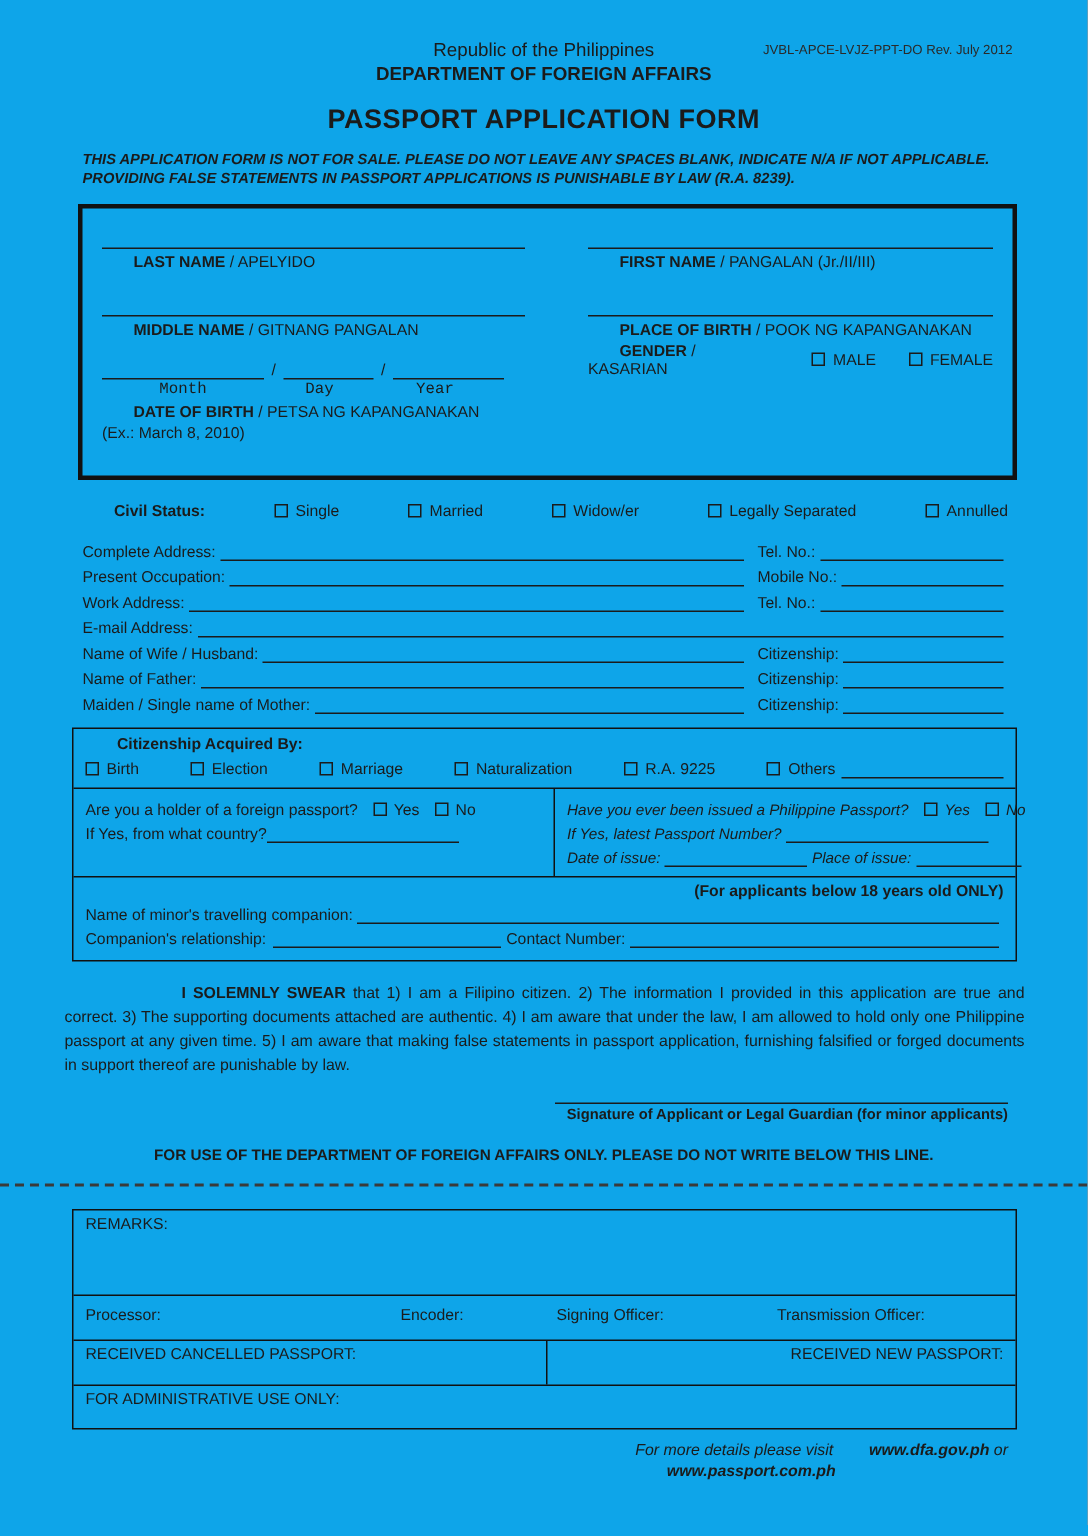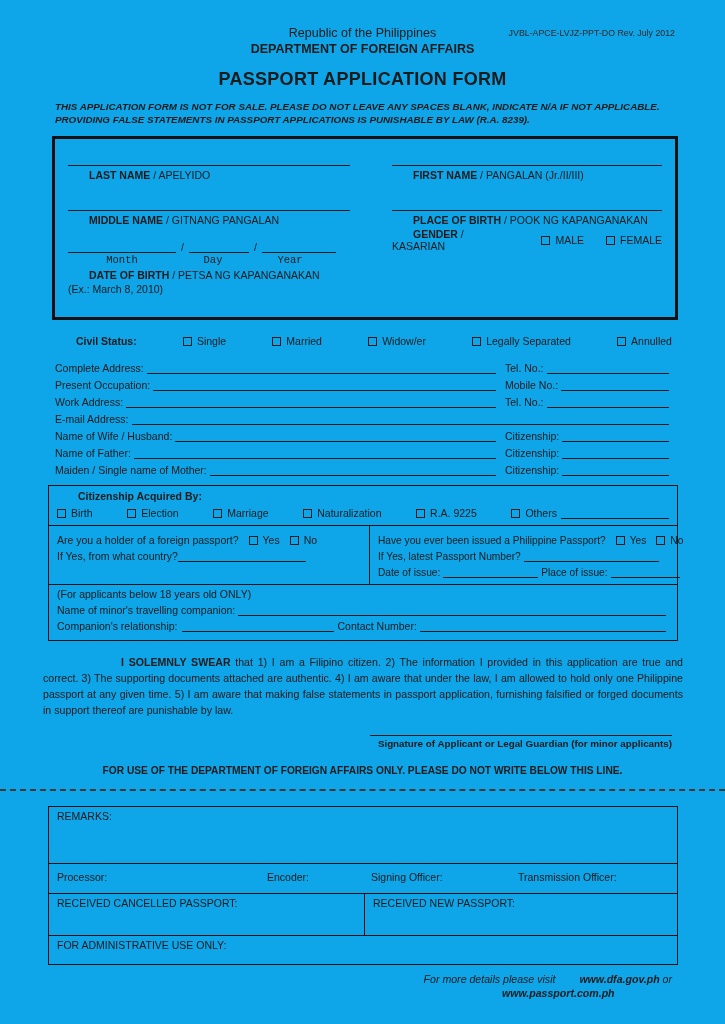--- a/index.html
+++ b/index.html
@@ -56,26 +56,26 @@
   .contact .row { height:17px; }
   .rgt { display:flex; width:167px; flex:none; align-items:flex-end; margin-left:6px; }
 
   
   .citbox { margin:9px 47px 0 48px; border:1.5px solid #111; }
   .cit-head { padding:4px 8px 1px 8px; }
   .cit-opts { display:flex; justify-content:space-between; align-items:flex-end; padding:3px 8px 6px 8px; border-bottom:1.5px solid #111; }
   .cit-opts .others-line { width:108px; margin-left:4px; }
   .cit-cols { display:grid; grid-template-columns:320px 1fr; border-bottom:1.5px solid #111; }
   .cit-cell { padding:4px 8px 6px 8px; }
-  .cit-cell-r { border-left:1.5px solid #111; font-size:10.2px; }
+  .cit-cell-r { border-left:1.5px solid #111; font-size:10.2px;font-style:italic; }
   .cit-cell .row { height:16px; }
   .q-line { display:flex; align-items:flex-end; height:16px; white-space:nowrap; }
   .q-line .cbi { margin-left:10px; }
   .minor { padding:3px 8px 8px 8px; }
-  .minor-head { text-align:left; font-weight:normal; }
+  .minor-head { text-align:right; font-weight:bold; }
   .minor .row { height:16px; }
 
   
   .oath { margin:13px 42px 0 43px; line-height:16px; font-size:10.6px; text-indent:57px; text-align:justify; }
 
   
   .sig { margin:4px 53px 0 0; display:flex; flex-direction:column; align-items:flex-end; }
   .sig-line { width:302px; border-bottom:1px solid #1b1b1b; height:14px; }
   .sig-lbl { font-weight:bold; font-size:9.8px; margin-top:2px; }
 
@@ -83,28 +83,28 @@
   .dfa-note { margin-top:16px; text-align:center; font-weight:bold; font-size:10.2px; }
   .dashes { margin-top:13px; border-top:2px dashed #3a3a3a; width:725px; }
 
   
   .adminbox { margin:15px 47px 0 48px; border:1.2px solid #111; }
   .remarks { height:57px; border-bottom:1.2px solid #111; padding:3px 8px; }
   .officers { display:flex; height:29px; align-items:center; padding:0 8px 4px 8px; }
   .officers span:nth-child(1){ width:210px; }
   .officers span:nth-child(2){ width:104px; }
   .officers span:nth-child(3){ width:147px; }
-  .received { display:grid; grid-template-columns:315px 1fr; border-top:1.2px solid #111; border-bottom:1.2px solid #111; height:43px; }
+  .received { display:grid; grid-template-columns:315px 1fr; border-top:1.2px solid #111; border-bottom:1.2px solid #111; height:31px; }
   .received div { padding:3px 8px; }
-  .received .rc-right { border-left:1.2px solid #111; }
+  .received .rc-right { border-left:1.2px solid #111;text-align:right; }
   .adminuse { height:28px; padding:3px 8px; }
 
   
   .footer { margin:7px 53px 0 0; display:flex; justify-content:flex-end; }
-  .footer-inner { font-style:italic; font-size:10.6px; line-height:14px;text-align:center; }
+  .footer-inner { font-style:italic; font-size:10.6px; line-height:14px; }
 </style>
 </head>
 <body>
 
 <div class="page">
 
   <div class="hdr">
     <div class="hdr-republic">Republic of the Philippines</div>
     <div class="hdr-code">JVBL-APCE-LVJZ-PPT-DO Rev. July 2012</div>
     <div class="hdr-dept">DEPARTMENT OF FOREIGN AFFAIRS</div>

